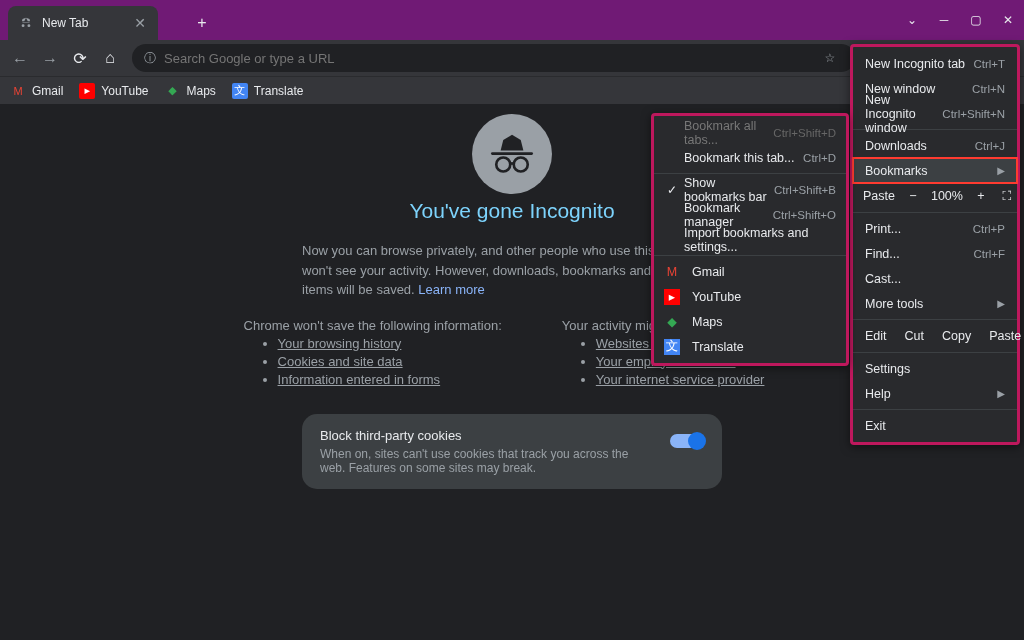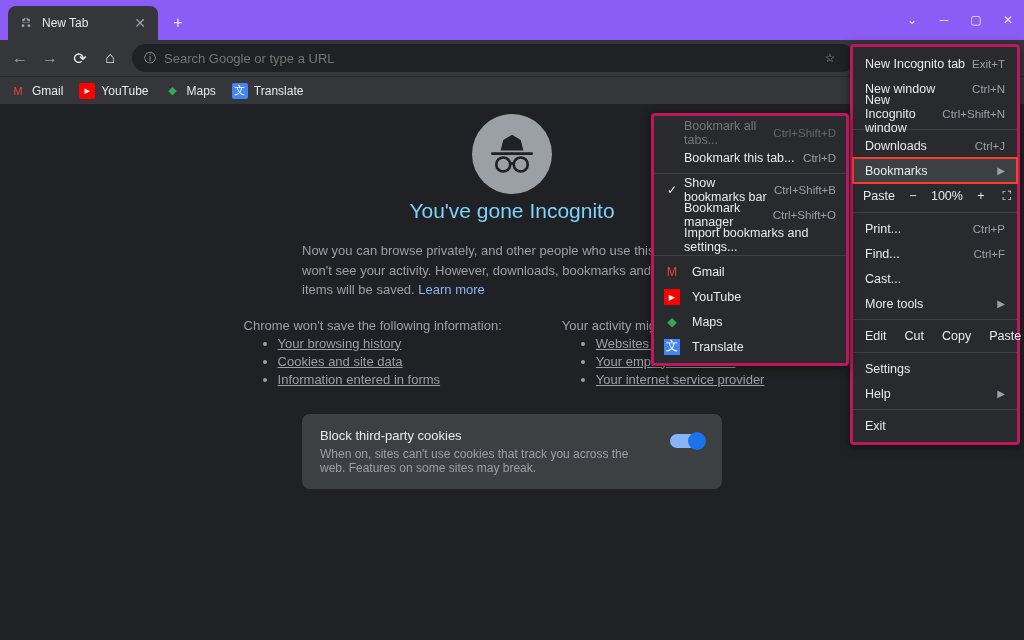--- a/index.html
+++ b/index.html
@@ -1,18 +1,18 @@
 <!DOCTYPE html>
 <html><head>
 <meta charset="utf-8">
 <style>
 * { margin:0; padding:0; box-sizing:border-box; font-family:"Segoe UI",Arial,sans-serif; }
 body { background:#202124; width:1024px; height:640px; overflow:hidden; color:#e8eaed; position:relative; }
 
-.titlebar { height:40px; background:#8b5cf6; display:flex; align-items:flex-end; }
+.titlebar { height:40px; background:#701a75; display:flex; align-items:flex-end;gap:24px; }
 .tab { background:#35363a; height:34px; margin-left:8px; border-radius:8px 8px 0 0; display:flex; align-items:center; padding:0 10px; min-width:150px; position:relative; }
 .tab-favicon { width:16px; height:16px; margin-right:8px; display:flex; align-items:center; justify-content:center; }
 .tab-title { font-size:12px; color:#e8eaed; flex:1; }
 .tab-close { width:16px; height:16px; display:flex; align-items:center; justify-content:center; cursor:pointer; color:#9aa0a6; font-size:14px; }
 .newtab-btn { width:28px; height:28px; display:flex; align-items:center; justify-content:center; color:#e8eaed; margin-left:6px; margin-bottom:3px; cursor:pointer; font-size:16px; }
 .winctrl { margin-left:auto; display:flex; }
 .winbtn { width:32px; height:32px; display:flex; align-items:center; justify-content:center; color:#e8eaed; cursor:pointer; font-size:12px; margin-bottom:4px;}
 
 .toolbar { height:36px; background:#35363a; display:flex; align-items:center; padding:0 6px; gap:2px; }
 .navbtn { width:28px; height:28px; display:flex; align-items:center; justify-content:center; color:#9aa0a6; cursor:pointer; border-radius:14px; }
@@ -31,21 +31,21 @@
 
 .content { position:absolute; top:104px; left:0; right:0; bottom:0; background:#202124; display:flex; flex-direction:column; align-items:center; }
 .incog-hero { width:80px; height:80px; border-radius:50%; background:#9aa0a6; margin-top:10px; display:flex; flex-direction:column; align-items:center; justify-content:center; }
 .heading { font-size:21px; color:#7dd3fc; margin-top:5px; font-weight:400; }
 .desc { font-size:13px; color:#9aa0a6; max-width:420px; text-align:left; margin-top:18px; line-height:1.5; }
 .desc a { color:#8ab4f8; text-decoration:none; }
 .cols { display:flex; gap:60px; margin-top:18px; font-size:13px; }
 .col-title { color:#9aa0a6; margin-bottom:0; }
 .col ul { list-style:disc; padding-left:18px; color:#9aa0a6; }
 .col li { margin:3px 16px;text-decoration:underline; }
-.cookie-card { background:#3c4043; border-radius:8px; padding:14px 18px; width:420px; margin-top:24px; display:flex; gap:14px; align-items:flex-start; }
+.cookie-card { background:#3c4043; border-radius:15px; padding:14px 18px; width:420px; margin-top:24px; display:flex; gap:14px; align-items:flex-start; }
 .cookie-txt { flex:1; font-size:12px; color:#9aa0a6; }
 .cookie-title { color:#e8eaed; font-size:13px; margin-bottom:4px; }
 .toggle { width:34px; height:14px; background:#8ab4f8; border-radius:7px; position:relative; cursor:pointer; margin-top:6px; }
 .toggle::after { content:""; width:18px; height:18px; background:#1a73e8; border-radius:50%; position:absolute; top:-2px; right:-2px; }
 
 .menu { position:absolute; background:#292a2d; border:3px solid #be185d; border-radius:4px; box-shadow:0 2px 10px rgba(0,0,0,.5); font-size:12.5px; color:#e8eaed; }
 .main-menu { top:44px; right:4px; width:170px; padding:4px 0; }
 .mi { display:flex; align-items:center; padding:4px 12px; height:25px; cursor:pointer; justify-content:space-between; }
 .mi:hover, .mi.hov { background:#3c4043; }
 .mi .sc { color:#9aa0a6; font-size:11.5px; }
@@ -175,21 +175,21 @@
       <div class="cookie-title">Block third-party cookies</div>
       <div>When on, sites can't use cookies that track you across the web. Features on some sites may break.</div>
     </div>
     <div class="toggle"></div>
   </div>
 </div>
 
 <div class="menu main-menu">
   <div class="mi">
       <span>New Incognito tab</span>
-      <span class="sc">Exit+T</span>
+      <span class="sc">Ctrl+T</span>
     </div>
   <div class="mi">
       <span>New window</span>
       <span class="sc">Ctrl+N</span>
     </div>
   <div class="mi">
       <span>New Incognito window</span>
       <span class="sc">Ctrl+Shift+N</span>
     </div>
   <div class="sep"></div>

